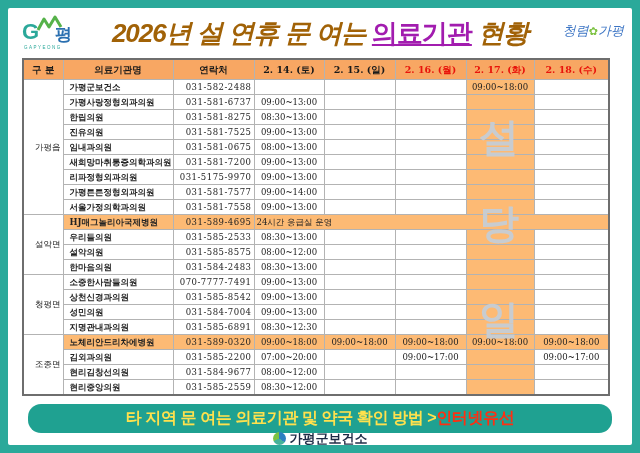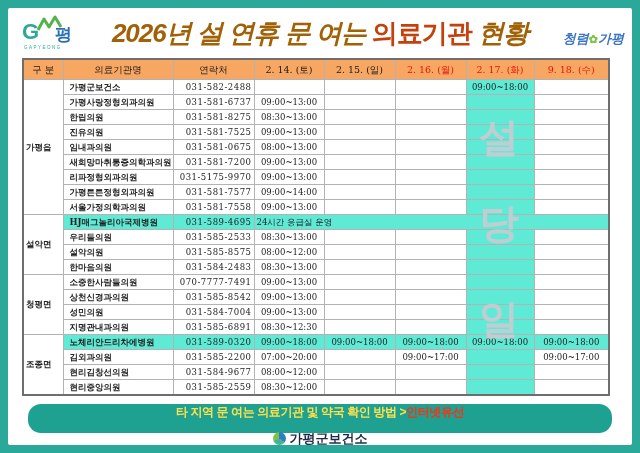--- a/index.html
+++ b/index.html
@@ -6,52 +6,52 @@
   body{width:640px;height:453px;overflow:hidden;font-family:"Liberation Sans",sans-serif;}
   .frame{position:relative;width:640px;height:453px;background:#2aa99a;}
   .page{position:absolute;left:8px;top:8px;width:624px;height:437px;background:#ffffff;border-radius:2px;}
 
   
   .topbar{position:absolute;left:0;top:0;width:100%;height:50px;}
   .logo{position:absolute;left:14px;top:6px;width:60px;height:40px;}
   .title{position:absolute;left:0;top:8px;width:100%;text-align:center;margin:0;
          font-size:26px;font-weight:bold;letter-spacing:-1px;}
   .t-teal{color:#a16207;font-style:italic;}
-  .t-orange{color:#c2410c;}
-  .slogan{position:absolute;right:8px;top:22px;font-size:13px;font-weight:bold;
+  .t-orange{color:#a21caf;text-decoration:underline;}
+  .slogan{position:absolute;right:8px;top:14px;font-size:13px;font-weight:normal;
           font-style:italic;color:#3b74c4;font-family:"DejaVu Serif",serif;}
   .slogan .flower{color:#7dc242;font-style:normal;font-size:11px;}
 
   
   .table-wrap{position:absolute;left:14px;top:50px;width:586px;}
   table{border-collapse:collapse;table-layout:fixed;width:586px;
         font-family:"DejaVu Serif","Liberation Serif",serif;}
   th,td{border:1px solid #b3b3b3;height:14px;padding:0 2px;font-size:8.5px;
         line-height:1.05;overflow:hidden;white-space:nowrap;}
   table{border:2px solid #6e6e6e;}
-  thead th{background:#f8a763;font-size:9.5px;font-weight:normal;height:19px;
+  thead th{background:#f8a763;font-size:9.5px;font-weight:bold;height:19px;
            color:#1a1a1a;}
   thead th.red{color:#e8140b;}
-  td.region{text-align:left;font-weight:bold;color:#222;}
+  td.region{text-align:right;font-weight:normal;color:#222;}
   td.name{text-align:left;padding-left:6px;font-weight:bold;color:#222;}
   td.phone{text-align:right;letter-spacing:0.5px;color:#222;}
   td.time{text-align:center;color:#222;}
   td.merged{text-align:left;color:#222;}
-  td.hl{background:#5eead4;}
+  td.hl{background:#fdba74;}
   tr.section-start td{border-top:1.6px solid #7d7d7d;}
 
   
   .watermark{position:absolute;left:0;top:0;width:586px;height:100%;pointer-events:none;}
   .wm-char{position:absolute;left:443px;width:68px;text-align:center;
            font-size:40px;font-weight:bold;color:#c6cdd5;opacity:.95;}
 
   
   .notice-pill{position:absolute;left:20px;top:396px;width:584px;height:29px;
-               background:#1fa191;border-radius:13px;display:flex;
-               justify-content:center;font-size:12px;font-weight:bold;letter-spacing:-0.4px;}
+               background:#1fa191;border-radius:13px;display:flex;align-items:center;
+               justify-content:center;font-size:16px;font-weight:bold;letter-spacing:-0.4px;}
   .seg-yellow{color:#ffe14d;}
   .seg-red{color:#ff2f12;}
   .seg-white{color:#ffffff;}
 
   .footer{position:absolute;left:0;top:424px;width:100%;height:13px;text-align:center;
           font-size:13px;font-weight:bold;color:#1d2a45;line-height:13px;}
   .footer-logo{display:inline-block;width:13px;height:13px;border-radius:50%;
                vertical-align:-2px;margin-right:4px;
                background:conic-gradient(#2e7fc1 0 35%,#46b29a 35% 68%,#7dc242 68% 100%);}
 </style>
@@ -88,21 +88,21 @@
         </colgroup>
         <thead>
             <tr id="head-row">
               <th>구 분</th>
               <th>의료기관명</th>
               <th>연락처</th>
               <th>2. 14. (토)</th>
               <th>2. 15. (일)</th>
               <th class="red">2. 16. (월)</th>
               <th class="red">2. 17. (화)</th>
-              <th class="red">9. 18. (수)</th>
+              <th class="red">2. 18. (수)</th>
             </tr>
           </thead>
         <tbody id="table-body">
             <tr class="section-start">
               <td class="region" rowspan="9">가평읍</td>
               <td class="name">가평군보건소</td>
               <td class="phone">031-582-2488</td>
               <td class="time"></td>
               <td class="time"></td>
               <td class="time"></td>

